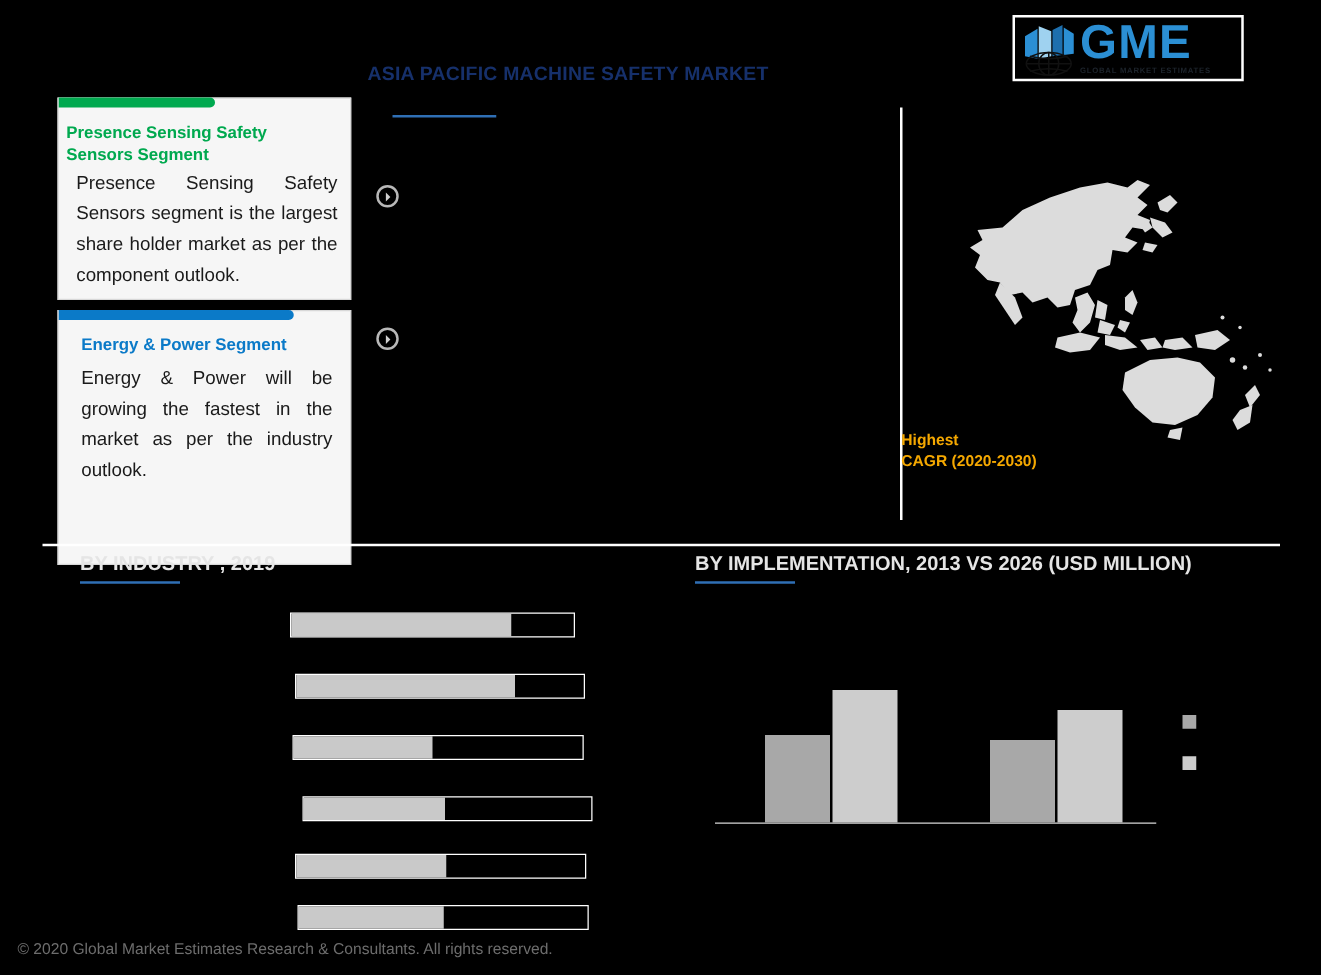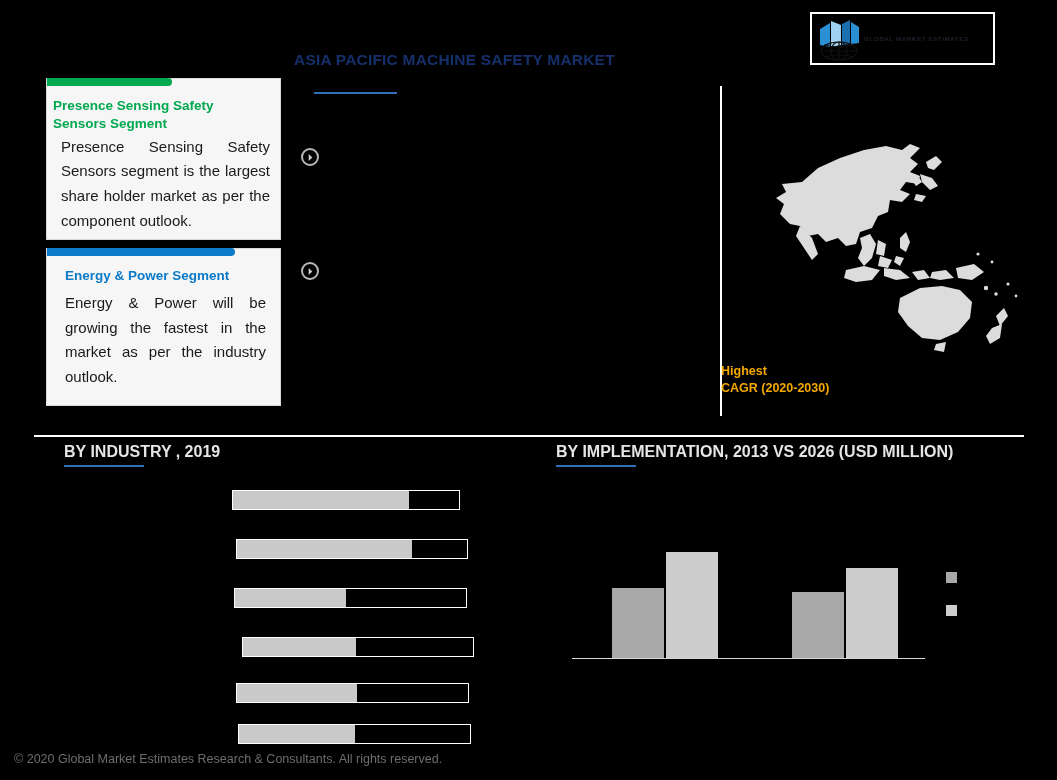--- a/index.html
+++ b/index.html
@@ -39,21 +39,21 @@
     position:absolute;left:314px;top:92px;width:83px;height:2px;background:#2f6fb5;
   }
 
   
   .card{
     position:absolute;left:46px;width:235px;
     background:#f6f6f6;color:#111;box-sizing:border-box;
     border:1px solid #d8d8d8;
   }
   .card-1{top:78px;height:162px;}
-  .card-2{top:248px;height:158px;}
+  .card-2{top:248px;height:204px;}
   .card-tab{
     position:absolute;top:-1px;left:0;height:8px;border-radius:0 6px 6px 0;
   }
   .card-1 .card-tab{width:125px;background:#00a94f;}
   .card-2 .card-tab{width:188px;background:#0b7ac8;}
   .card-head{
     font-size:13.5px;font-weight:bold;line-height:1.32;
     padding:0 10px;margin-top:18px;
   }
   .card-1 .card-head{color:#00a94f;padding-left:6px;}
@@ -80,21 +80,21 @@
   
   .map-wrap{position:absolute;left:760px;top:120px;width:290px;height:250px;}
   .map-wrap svg{display:block;width:100%;height:100%;}
 
   
   .cagr-num{
     position:absolute;left:728px;top:283px;
     font-size:56px;font-weight:bold;color:#0b7ac8;line-height:1;letter-spacing:-1px;
   }
   .cagr-label{
-    position:absolute;left:721px;top:363px;
+    position:absolute;left:721px;top:344px;
     font-size:12.5px;font-weight:bold;color:#f5a800;line-height:1.35;
   }
 
   
   .h-rule{position:absolute;left:34px;top:435px;width:990px;height:1.5px;background:#ffffff;}
   .sec-title{
     position:absolute;font-size:16px;font-weight:bold;color:#e5e5e5;white-space:nowrap;
   }
   .sec-1{left:64px;top:443px;}
   .sec-2{left:556px;top:443px;}
@@ -145,20 +145,21 @@
           <ellipse cx="25" cy="36" rx="18" ry="9"></ellipse>
           <ellipse cx="25" cy="36" rx="8" ry="9"></ellipse>
           <line x1="7" y1="36" x2="43" y2="36"></line>
           <path d="M10 30 Q25 34 40 30"></path>
           <path d="M10 42 Q25 38 40 42"></path>
           <line x1="25" y1="27" x2="25" y2="45"></line>
         </g>
       </svg>
     </div>
     <div class="logo-text">
+      <div class="logo-gme">GME</div>
       <div class="logo-sub">GLOBAL MARKET ESTIMATES</div>
     </div>
   </div>
 
   <div class="main-title">ASIA PACIFIC MACHINE SAFETY MARKET</div>
   <div class="title-rule"></div>
 
   <div class="card card-1">
     <div class="card-tab"></div>
     <div class="card-head">Presence Sensing Safety Sensors Segment</div>

